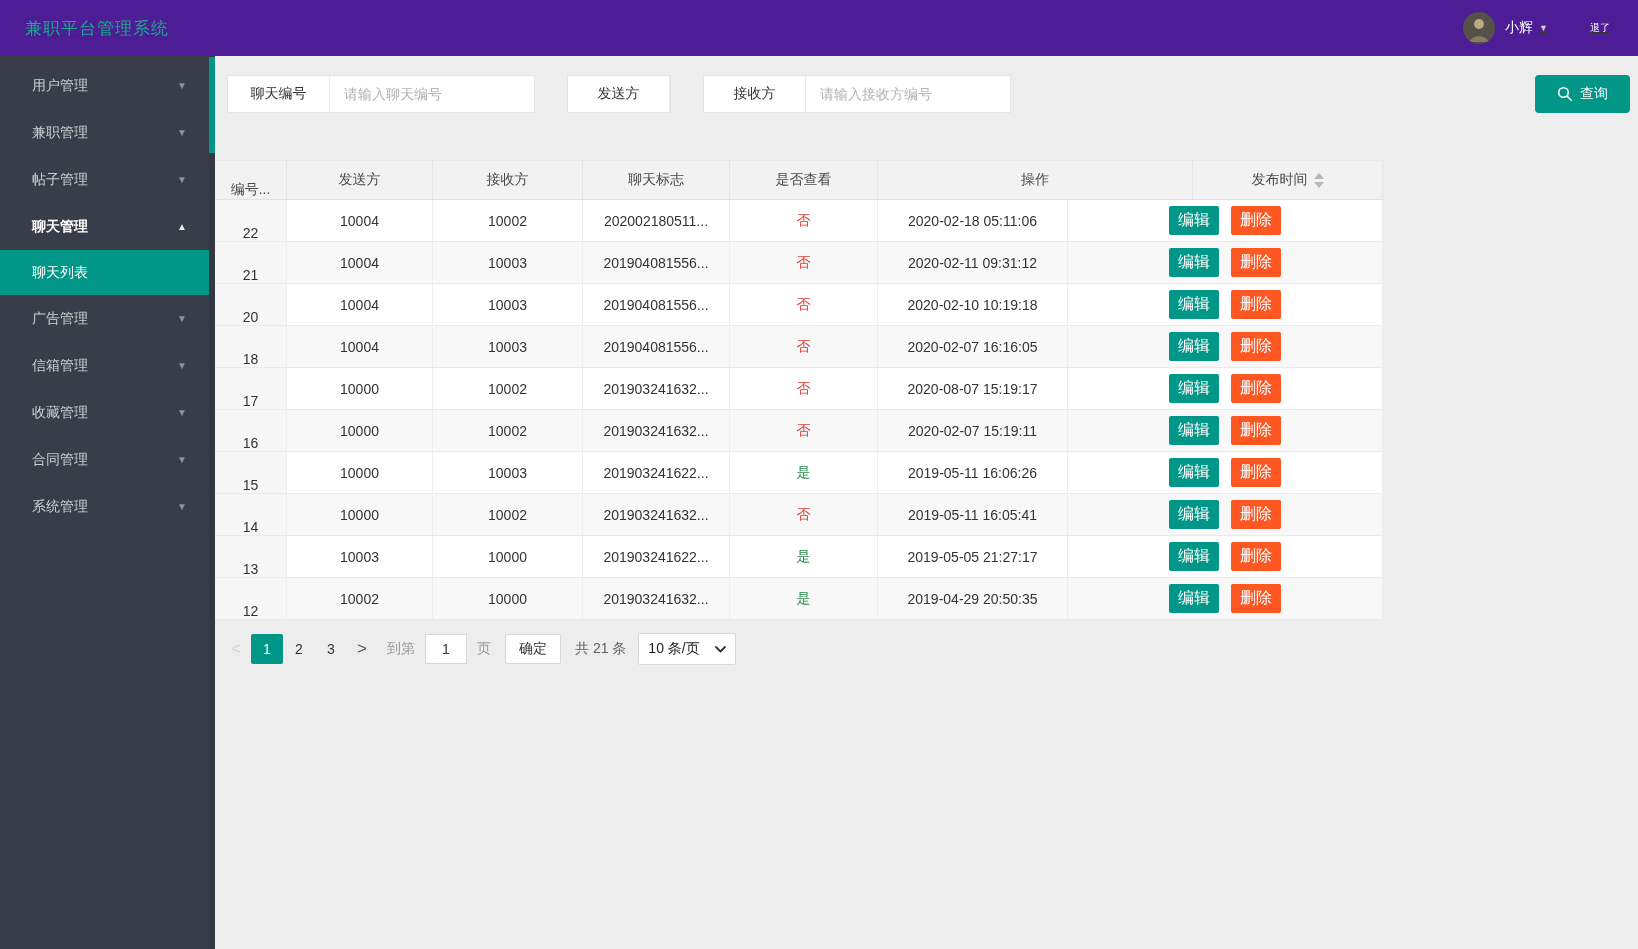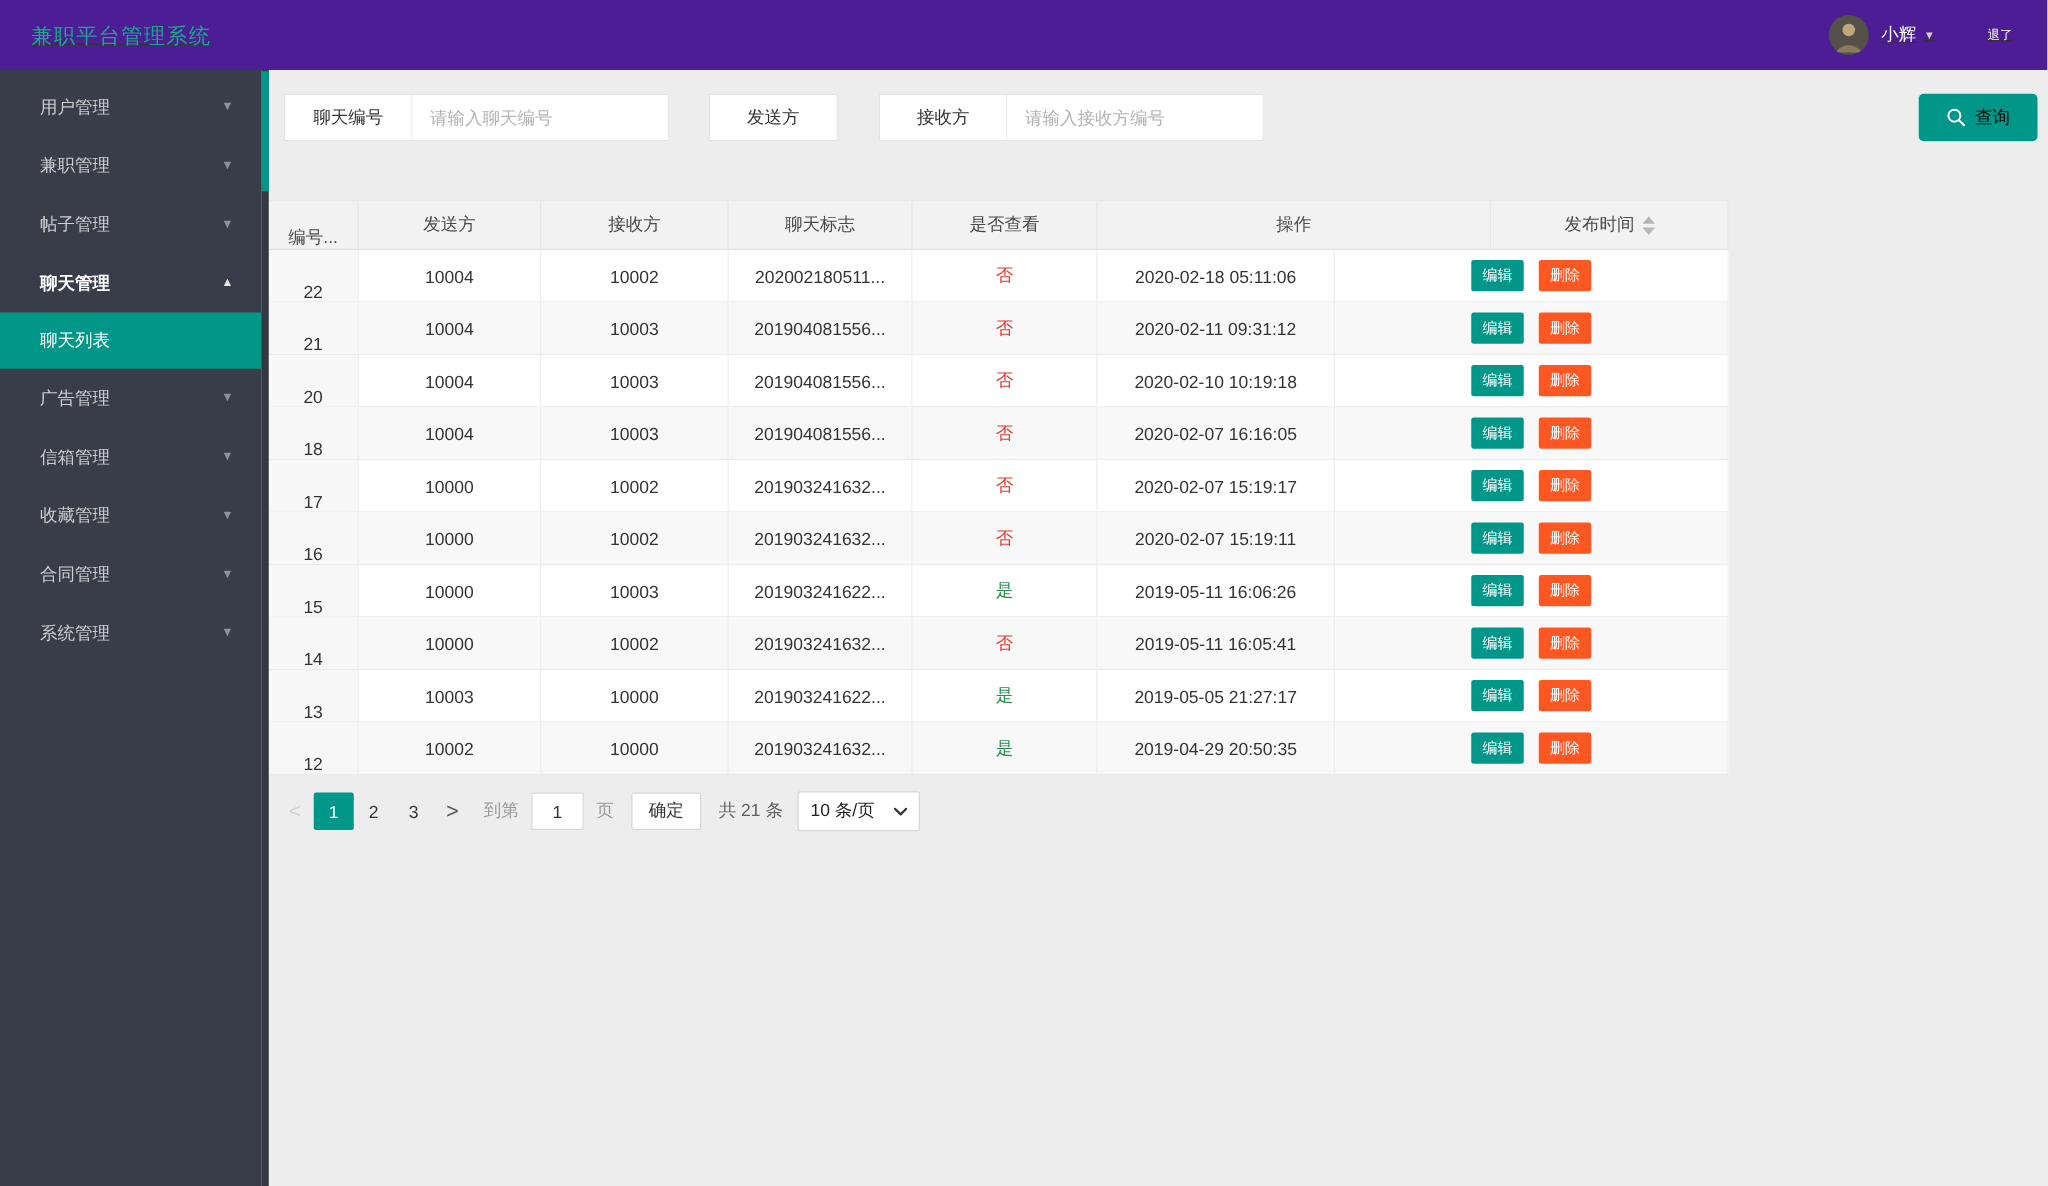--- a/index.html
+++ b/index.html
@@ -50,21 +50,21 @@
   .filter-bar { position: absolute; left: 12px; top: 19px; right: 8px; height: 38px; display: flex; }
   .filter-group { display: flex; height: 38px; border: 1px solid #e4e4e4; background: #fff; margin-right: 32px; }
   .filter-label {
     min-width: 102px; padding: 0 18px; display: flex; align-items: center; justify-content: center;
     font-size: 14px; color: #333; border-right: 1px solid #ececec; background: #fff;
   }
   .filter-input { width: 204px; border: none; outline: none; padding: 0 14px; font-size: 14px; color: #333; font-family: inherit; }
   .filter-input::placeholder { color: #b3b3b3; }
   .search-btn {
     position: absolute; right: 0; top: 0; height: 38px; width: 95px;
-    background: #009688; color: #000000; border: none; border-radius: 4px;
+    background: #009688; color: #ffffff; border: none; border-radius: 4px;
     font-size: 14px; display: flex; align-items: center; justify-content: center; gap: 7px;
     cursor: pointer; font-family: Liberation Mono, monospace;
   }
 
   .main { position: absolute; left: 0; top: 104px; right: 0; }
   .table { width: 1168px; background: #fff; }
   .thead { display: flex; height: 40px; background: #f2f2f2; border-top: 1px solid #e9e9e9; border-bottom: 1px solid #e2e2e2; }
   .th {
     display: flex; align-items: center; justify-content: center; gap: 6px;
     color: #4a4a4a; font-size: 14px; border-right: 1px solid #e6e6e6; flex: none;
@@ -75,21 +75,21 @@
     display: flex; align-items: center; justify-content: center;
     color: #333; font-size: 14px; border-right: 1px solid #eeeeee; flex: none;
   }
   .td.first { background: #f7f7f7; }
   .c1 { width: 72px; align-items: flex-end; } .c2 { width: 146px; } .c3 { width: 150px; } .c4 { width: 147px; }
   .c5 { width: 148px; } .c6 { width: 190px; } .c7 { width: 315px; }
   .flag-no { color: #dd3a31; }
   .flag-yes { color: #2e8b50; }
   .op-btn {
     display: inline-flex; align-items: center; padding: 4px 9px; border-radius: 2px;
-    color: #fff; font-size: 12px; border: none; cursor: pointer; margin: 0 6px; font-family: inherit;
+    color: #fff; font-size: 16px; border: none; cursor: pointer; margin: 0 6px; font-family: inherit;
   }
   .op-edit { background: #009688; }
   .op-del { background: #FF5722; }
   .sort-icon { display: inline-flex; flex-direction: column; gap: 3px; cursor: pointer; }
   .sort-icon i { display: block; width: 0; height: 0; border-left: 5px solid transparent; border-right: 5px solid transparent; }
   .sort-up { border-bottom: 6px solid #b6b6b6; }
   .sort-down { border-top: 6px solid #b6b6b6; }
 
   
   .pager { margin-top: 13px; padding-left: 6px; display: flex; align-items: center; height: 32px; }
@@ -286,21 +286,21 @@
             </div>
           </div>
           <div class="trow">
             <div class="td c1 first">17</div>
             <div class="td c2">10000</div>
             <div class="td c3">10002</div>
             <div class="td c4">201903241632...</div>
             <div class="td c5">
               <span class="flag-no">否</span>
             </div>
-            <div class="td c6">2020-02-07 15:19:17</div>
+            <div class="td c6">2020-08-07 15:19:17</div>
             <div class="td c7">
               <button class="op-btn op-edit">编辑</button>
               <button class="op-btn op-del">删除</button>
             </div>
           </div>
           <div class="trow">
             <div class="td c1 first">16</div>
             <div class="td c2">10000</div>
             <div class="td c3">10002</div>
             <div class="td c4">201903241632...</div>

